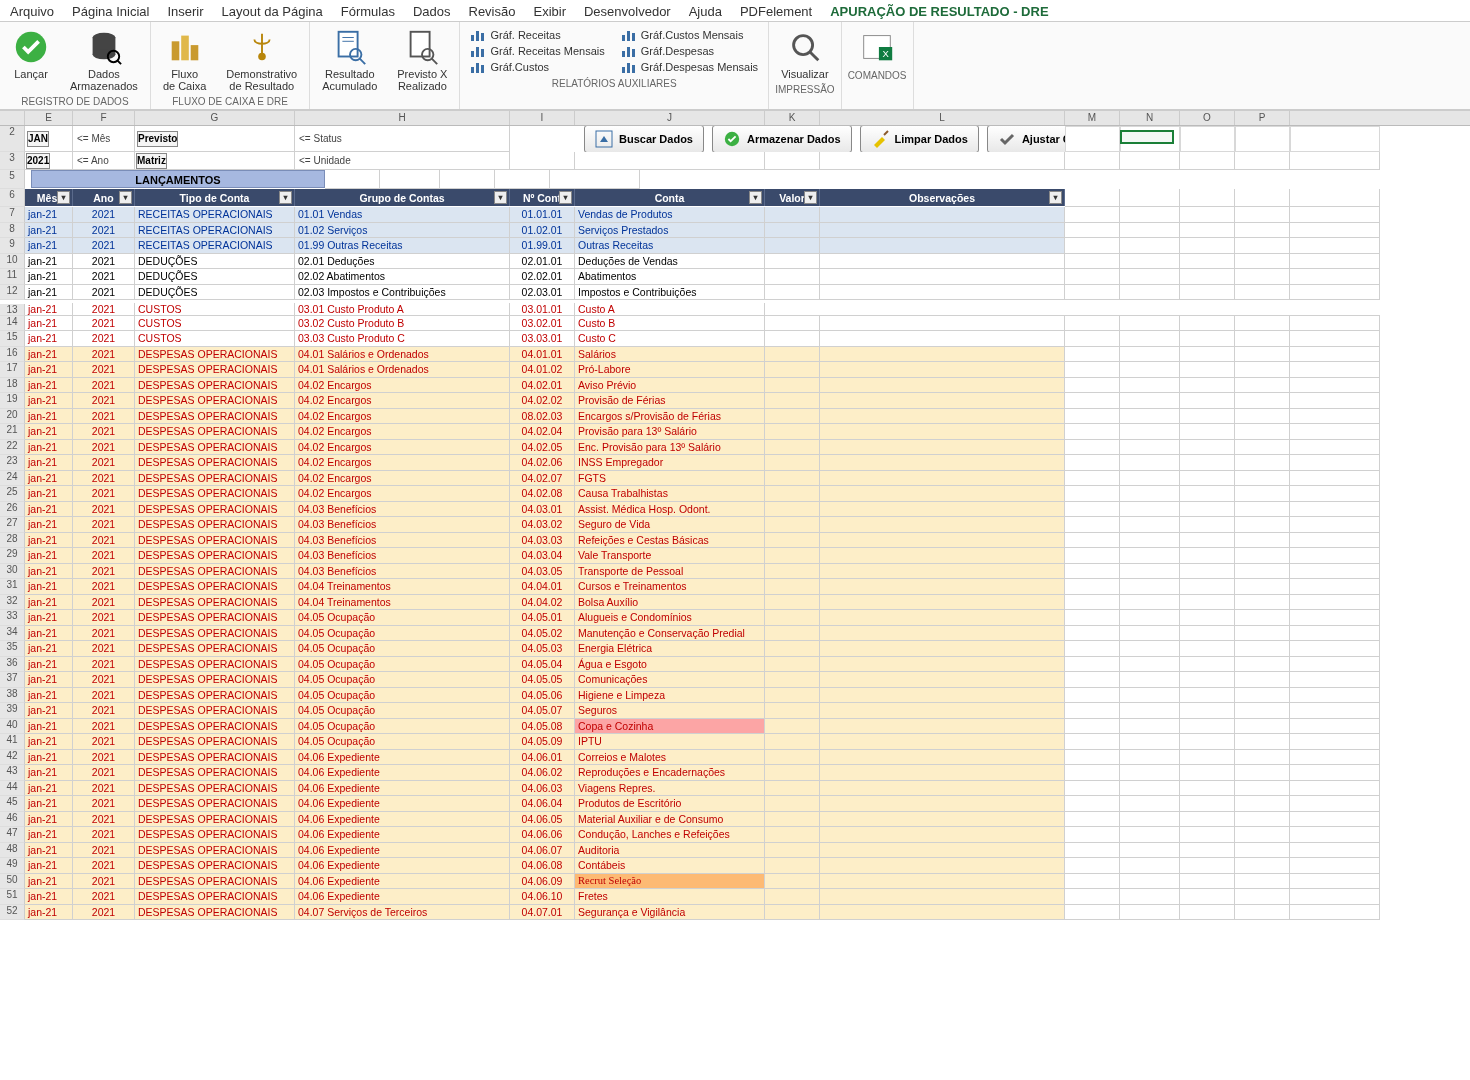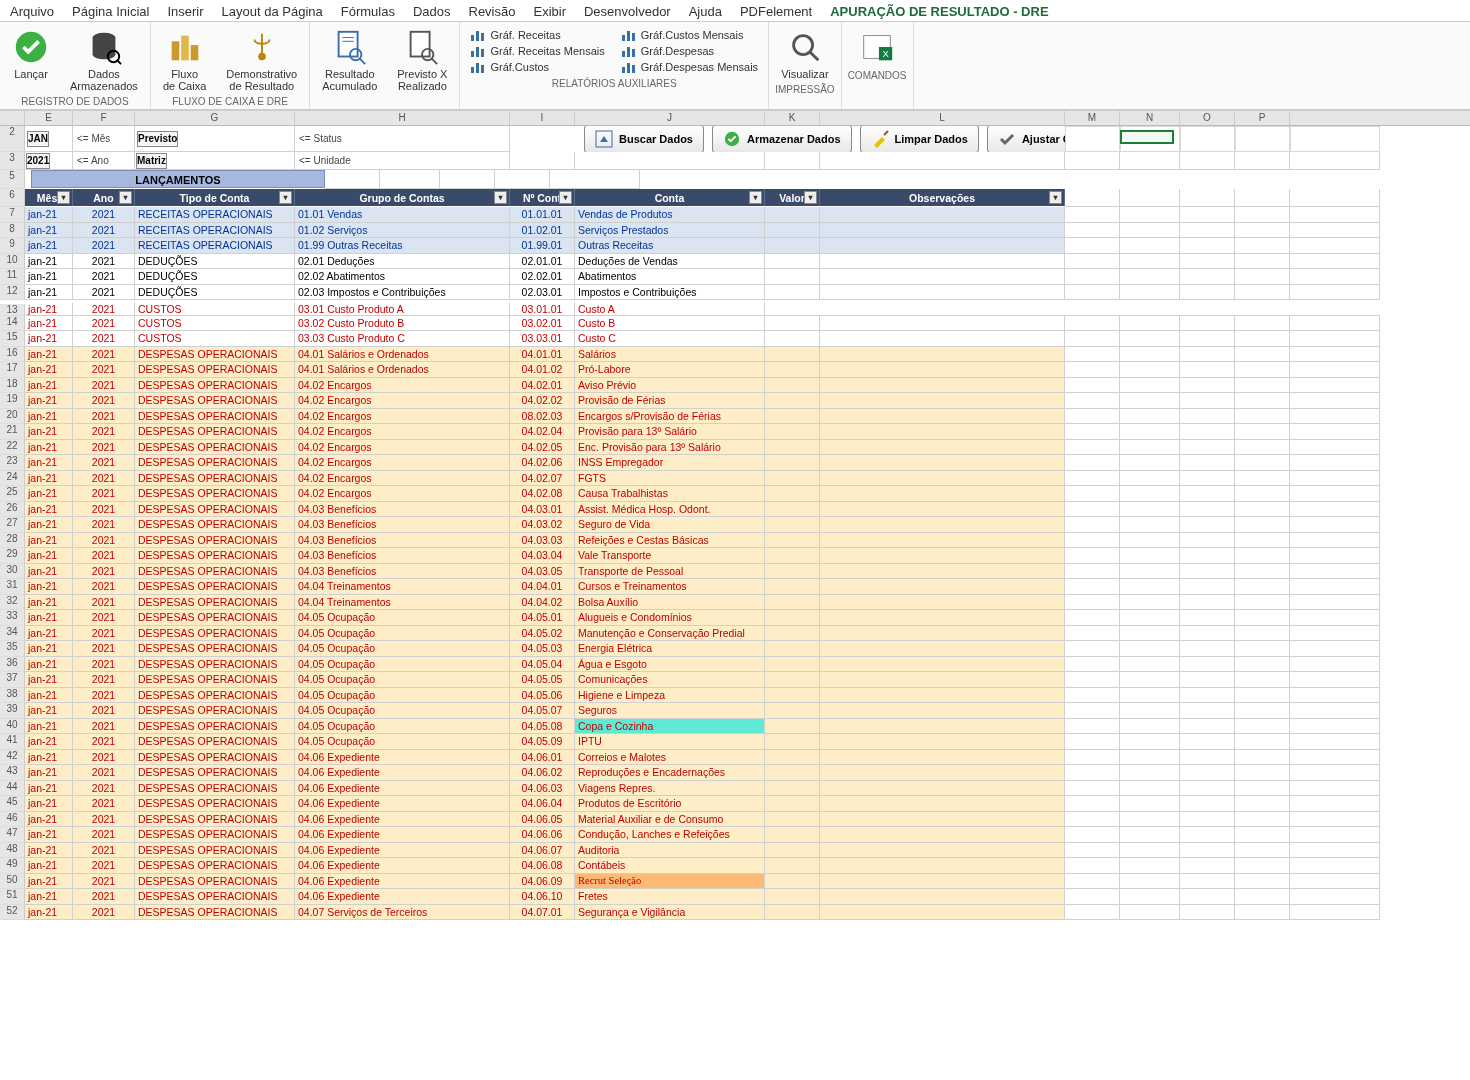--- a/index.html
+++ b/index.html
@@ -879,21 +879,21 @@
         <div class="cell" style="width: 55px;"></div>
         <div class="cell" style="width: 90px;"></div>
       </div>
       <div class="grow" style="height: 15.5px;">
         <div class="row-header" style="width: 25px;">40</div>
         <div class="cell" style="width: 48px; color: rgb(192, 0, 0); background: rgb(253, 238, 200); justify-content: flex-start;">jan-21</div>
         <div class="cell" style="width: 62px; color: rgb(192, 0, 0); background: rgb(253, 238, 200); justify-content: center;">2021</div>
         <div class="cell" style="width: 160px; color: rgb(192, 0, 0); background: rgb(253, 238, 200); justify-content: flex-start;">DESPESAS OPERACIONAIS</div>
         <div class="cell" style="width: 215px; color: rgb(192, 0, 0); background: rgb(253, 238, 200); justify-content: flex-start;">04.05 Ocupação</div>
         <div class="cell" style="width: 65px; color: rgb(192, 0, 0); background: rgb(253, 238, 200); justify-content: center;">04.05.08</div>
-        <div class="cell" style="width: 190px; color: rgb(192, 0, 0); background: #5eead4; justify-content: flex-start;">Copa e Cozinha</div>
+        <div class="cell" style="width: 190px; color: rgb(192, 0, 0); background: #fca5a5; justify-content: flex-start;">Copa e Cozinha</div>
         <div class="cell" style="width: 55px; color: rgb(192, 0, 0); background: rgb(253, 238, 200); justify-content: flex-start;"></div>
         <div class="cell" style="width: 245px; color: rgb(192, 0, 0); background: rgb(253, 238, 200); justify-content: flex-start;"></div>
         <div class="cell" style="width: 55px;"></div>
         <div class="cell" style="width: 60px;"></div>
         <div class="cell" style="width: 55px;"></div>
         <div class="cell" style="width: 55px;"></div>
         <div class="cell" style="width: 90px;"></div>
       </div>
       <div class="grow" style="height: 15.5px;">
         <div class="row-header" style="width: 25px;">41</div>

